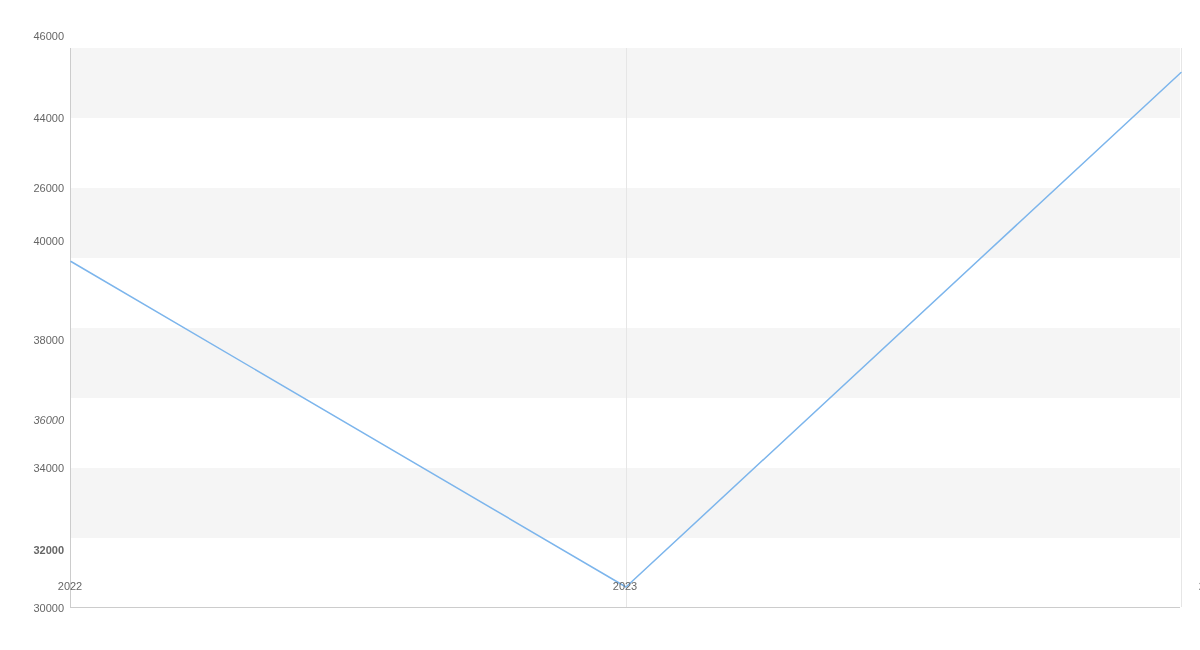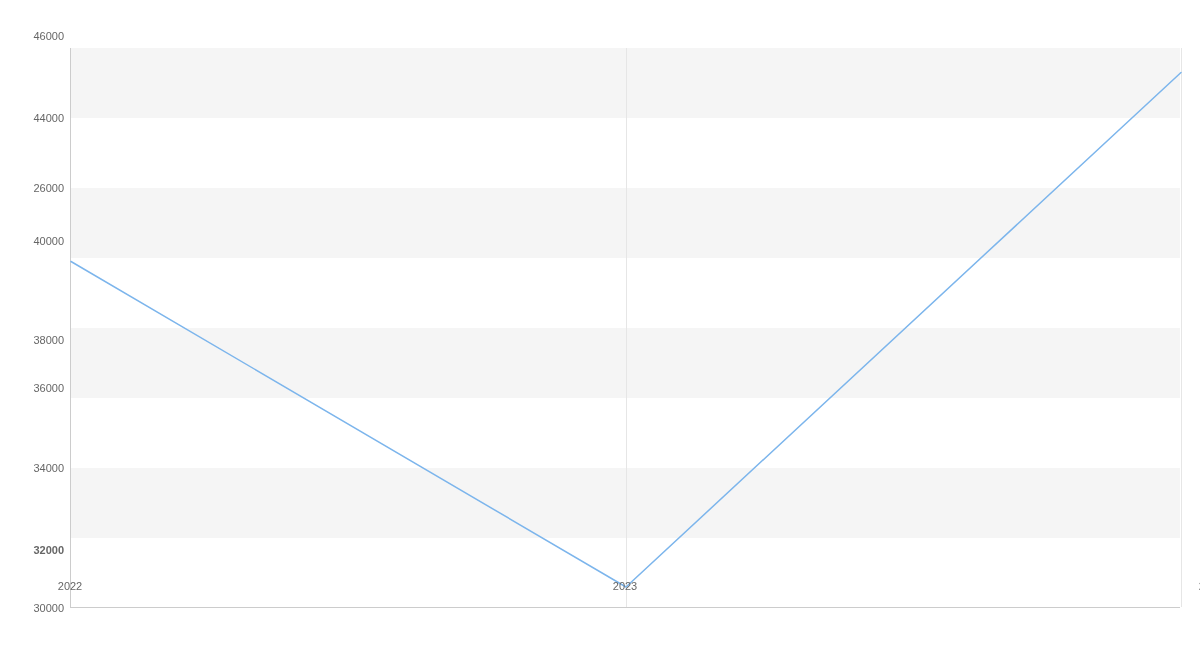--- a/index.html
+++ b/index.html
@@ -94,21 +94,21 @@
       <div class="band" style="top: 420px; height: 70px;"></div>
     <div class="gridline-v" style="left: 555px;"></div>
       <div class="gridline-v" style="left: 1110px;"></div>
       <svg class="series">
       <polyline class="line" points="0.0,213.5 555.0,539.0 1110.0,24.5" style="stroke: rgb(124, 181, 236);"></polyline>
     </svg>
   </div>
 <div class="y-tick-label" style="top: 608px;">30000</div>
     <div class="y-tick-label" style="top: 550px; font-weight: bold;">32000</div>
     <div class="y-tick-label" style="top: 468px;">34000</div>
-    <div class="y-tick-label" style="top: 388px;">36000</div>
+    <div class="y-tick-label" style="top: 420px; font-style: italic;">36000</div>
     <div class="y-tick-label" style="top: 340px;">38000</div>
     <div class="y-tick-label" style="top: 241px;">40000</div>
     <div class="y-tick-label" style="top: 188px;">26000</div>
     <div class="y-tick-label" style="top: 118px;">44000</div>
     <div class="y-tick-label" style="top: 36px;">46000</div>
     <div class="x-tick-label" style="left: 70px;">2022</div>
     <div class="x-tick-label" style="left: 625px;">2023</div>
     <div class="x-tick-label" style="left: 1180px; margin-left: 31px;">2024</div>
   </div>
 

